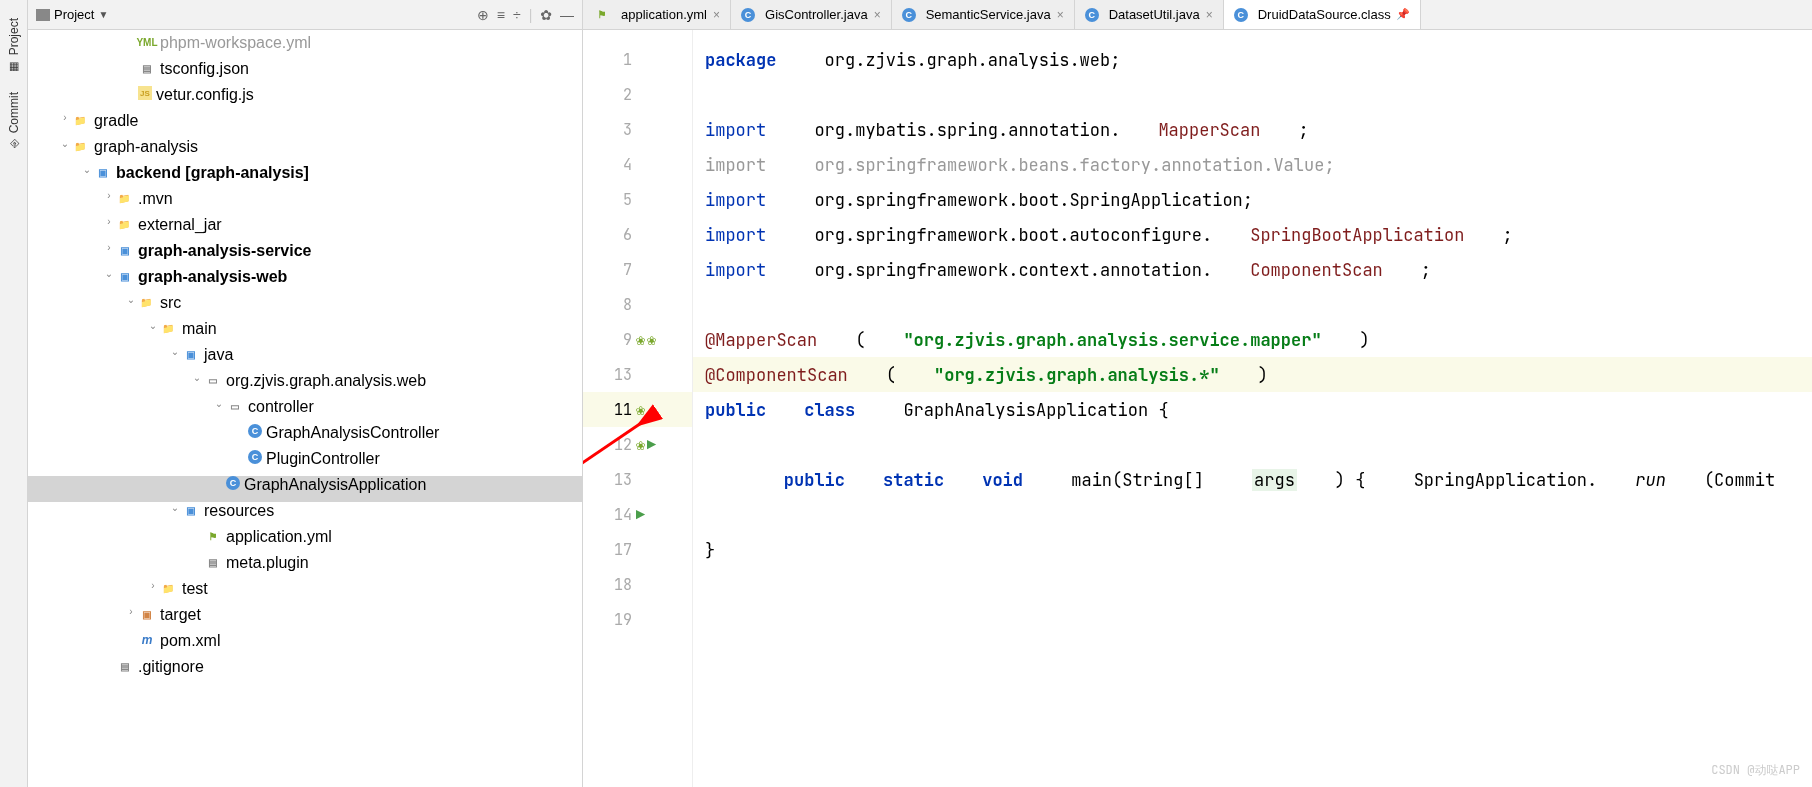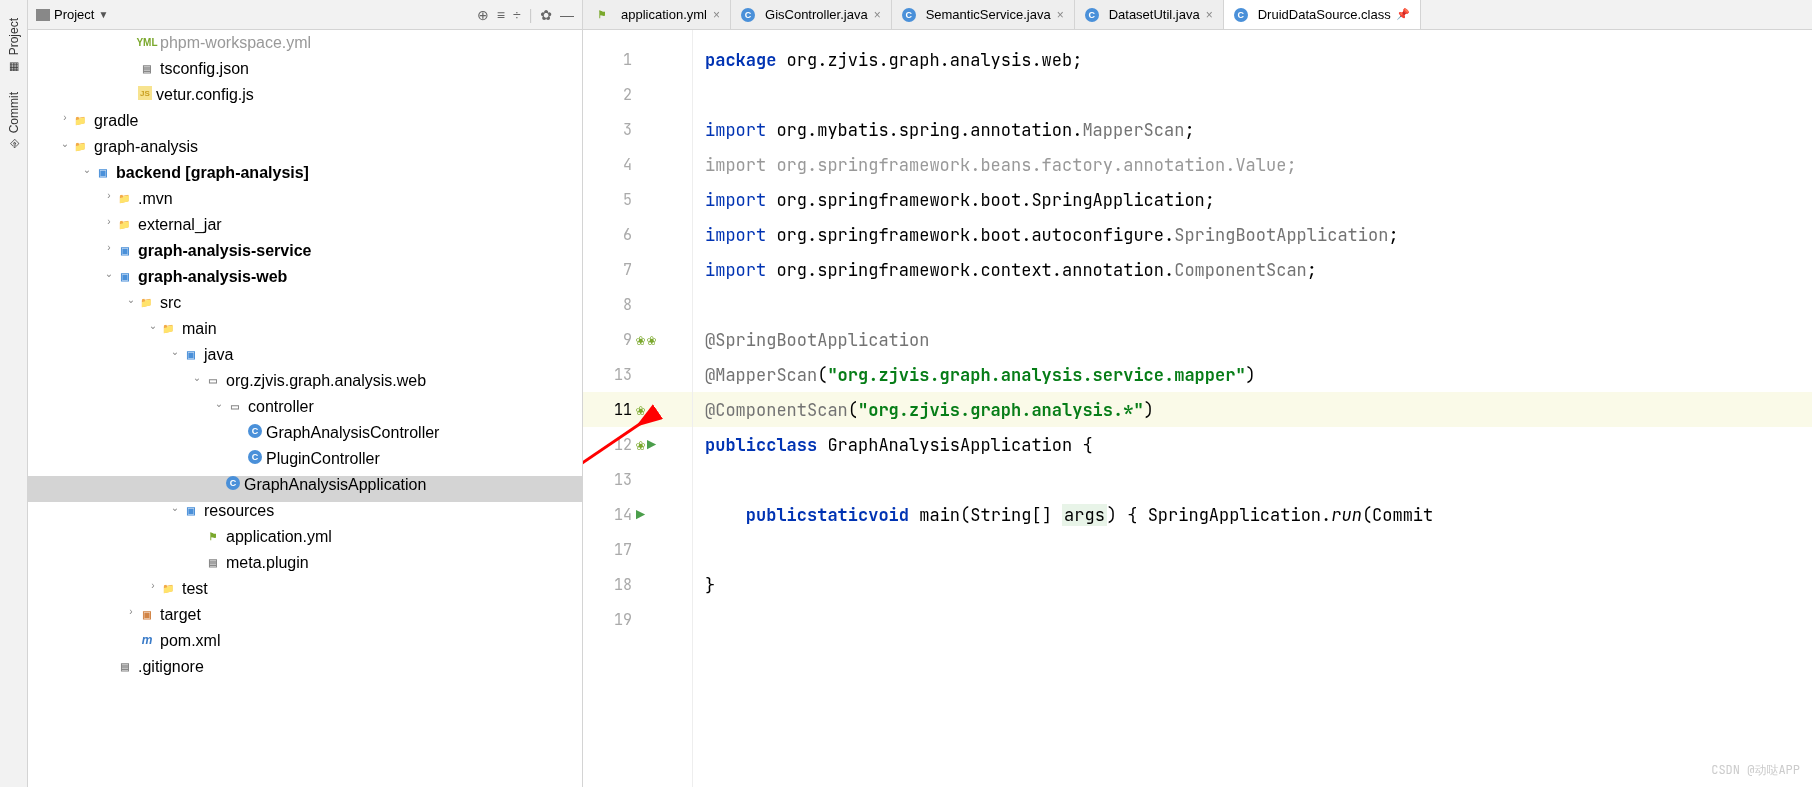--- a/index.html
+++ b/index.html
@@ -174,29 +174,30 @@
   padding-top: 12px;
   overflow: hidden;
 }
 .code-line {
   height: 35px;
   display: flex;
   align-items: center;
   padding-left: 12px;
   white-space: pre;
   font-size: 17px;
+  gap: 38px;
 }
 .code-line.highlighted { background: #fafae8; }
 
 
 .kw { color: #0033b3; font-weight: bold; }
 .imp { color: #0033b3; font-weight: normal; }
 .pkg-path { color: #000; }
 .unused { color: #999; }
-.ann { color: #737373; }
+.ann { color: #7f1d1d; }
 .str { color: #067d17; font-weight: bold; }
 .meth-static { font-style: italic; text-align: right; }
 .param-bg { background: #e8f4e8; padding: 0 2px; }
 
 .arrow-overlay {
   position: absolute;
   pointer-events: none;
   z-index: 100;
 }
 .watermark {
@@ -502,21 +503,20 @@
       </div>
     <div class="code-area" id="code">
         <div class="code-line"><span class="kw">package</span><span class="pkg-path"> org.zjvis.graph.analysis.web;</span></div>
         <div class="code-line"></div>
         <div class="code-line"><span class="imp">import</span><span class="pkg-path"> org.mybatis.spring.annotation.</span><span class="ann">MapperScan</span><span>;</span></div>
         <div class="code-line"><span class="imp unused">import</span><span class="unused"> org.springframework.beans.factory.annotation.Value;</span></div>
         <div class="code-line"><span class="imp">import</span><span class="pkg-path"> org.springframework.boot.SpringApplication;</span></div>
         <div class="code-line"><span class="imp">import</span><span class="pkg-path"> org.springframework.boot.autoconfigure.</span><span class="ann">SpringBootApplication</span><span>;</span></div>
         <div class="code-line"><span class="imp">import</span><span class="pkg-path"> org.springframework.context.annotation.</span><span class="ann">ComponentScan</span><span>;</span></div>
         <div class="code-line"></div>
-        <div class="code-line"><span class="ann">@SpringBootApplication</span></div>
         <div class="code-line"><span class="ann">@MapperScan</span><span>(</span><span class="str">"org.zjvis.graph.analysis.service.mapper"</span><span>)</span></div>
         <div class="code-line highlighted"><span class="ann">@ComponentScan</span><span>(</span><span class="str">"org.zjvis.graph.analysis.*"</span><span>)</span></div>
         <div class="code-line"><span class="kw">public</span> <span class="kw">class</span><span> GraphAnalysisApplication {</span></div>
         <div class="code-line"></div>
         <div class="code-line"><span>    </span><span class="kw">public</span> <span class="kw">static</span> <span class="kw">void</span><span> main(String[] </span><span class="param-bg">args</span><span>) { </span><span>SpringApplication.</span><span class="meth-static">run</span><span>(Commit</span></div>
         <div class="code-line"></div>
         <div class="code-line"><span>}</span></div>
         <div class="code-line"></div>
       </div>
 

